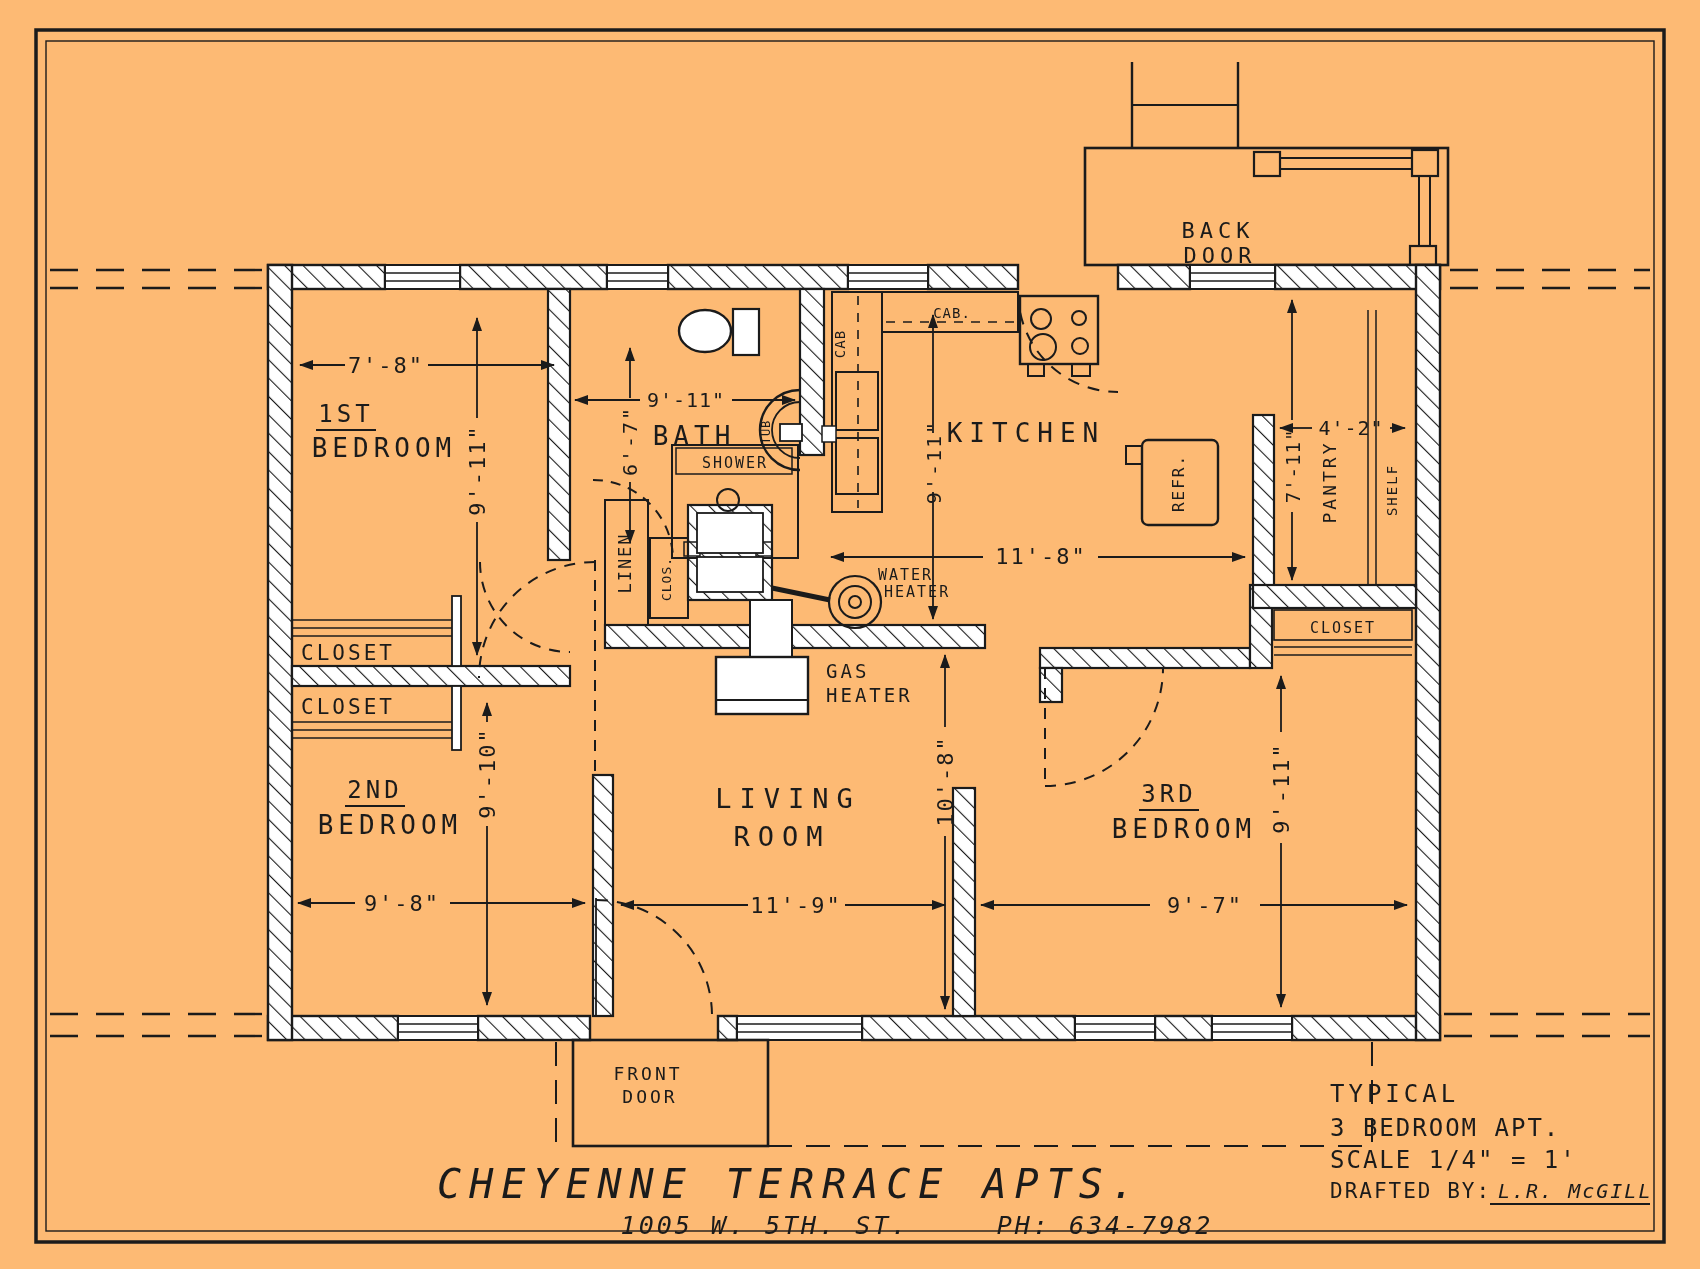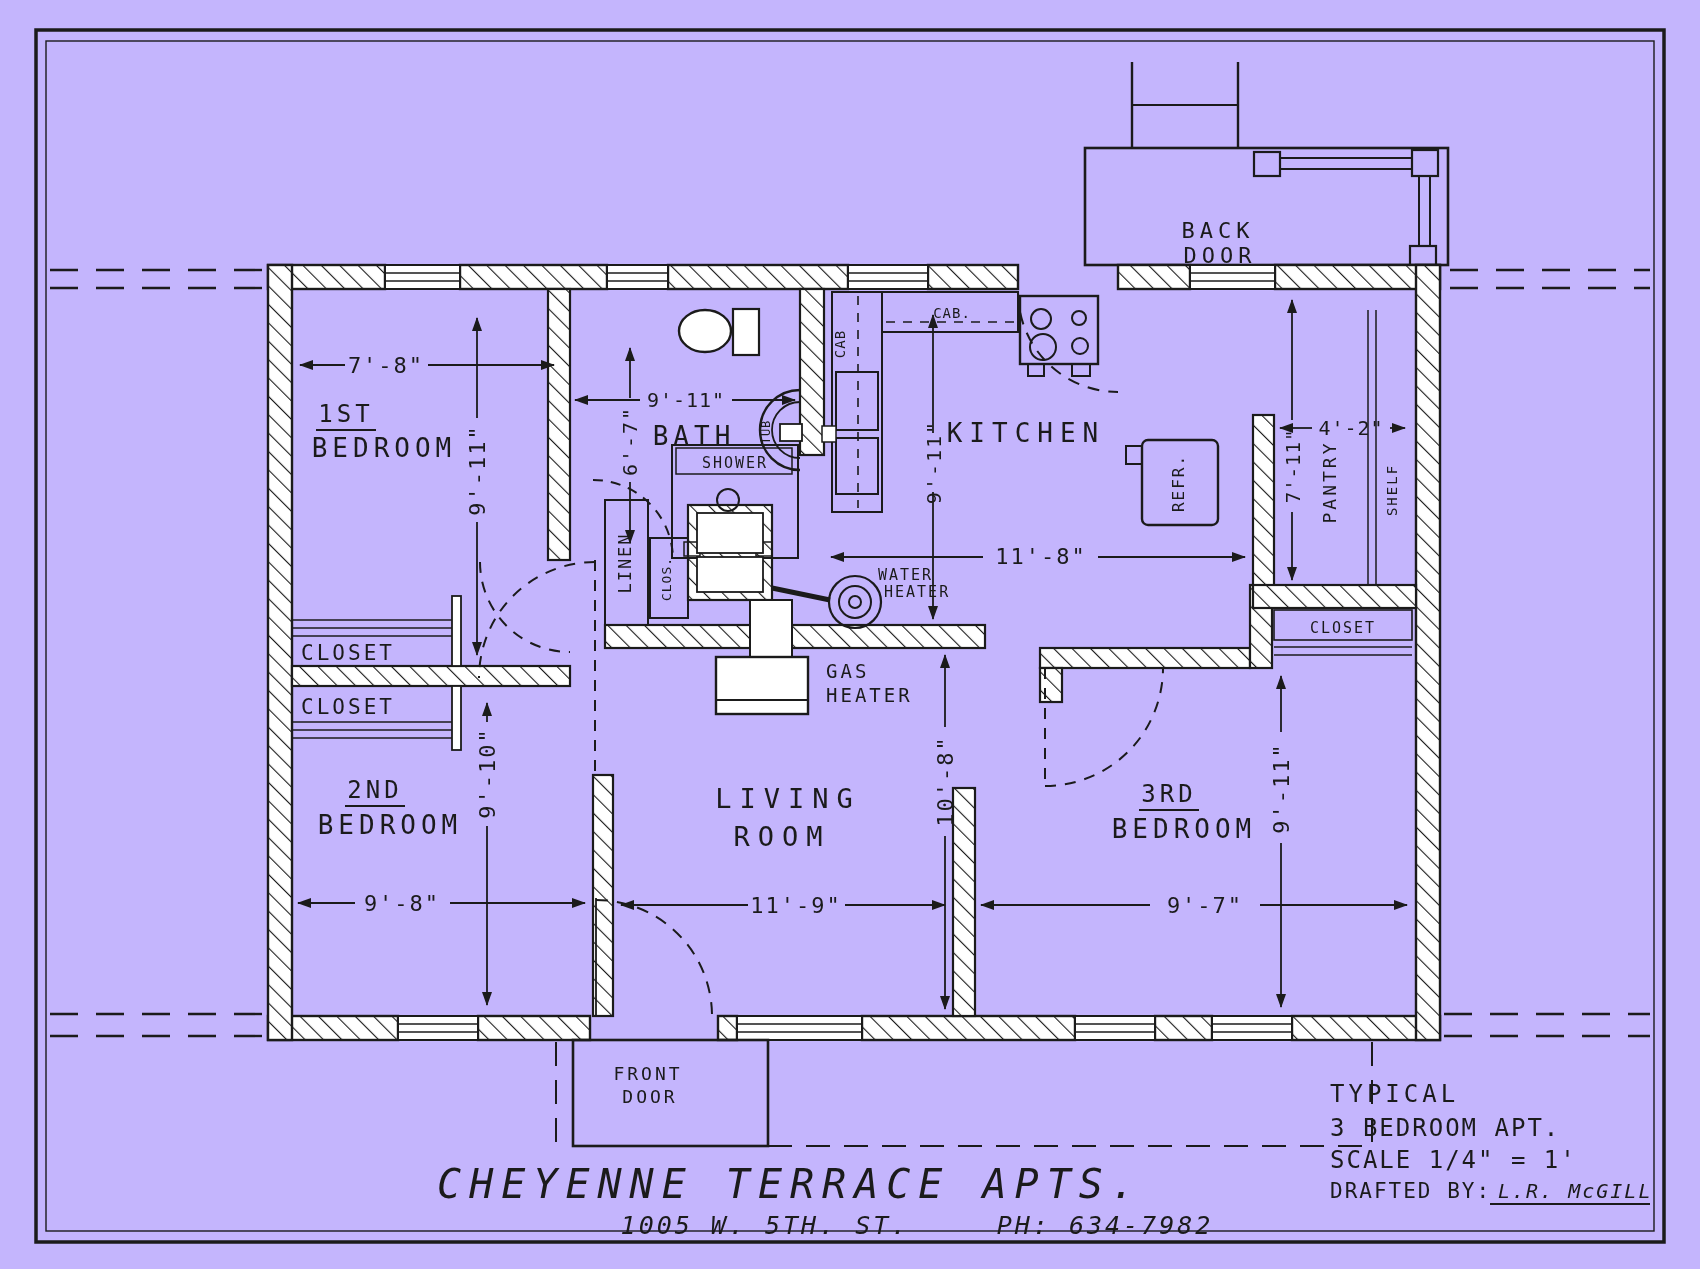--- a/index.html
+++ b/index.html
@@ -1,16 +1,16 @@
 <!DOCTYPE html>
 <html><head>
 <meta charset="utf-8">
 <style>
   html,body{margin:0;padding:0;background:#e8e8e4;}
-  .sheet{width:1700px;height:1269px;background:#c4b5fd;position:relative;margin:0 auto;
+  .sheet{width:1700px;height:1269px;background:#fdba74;position:relative;margin:0 auto;
          font-family:"DejaVu Sans Mono", monospace;}
   svg{display:block}
   text{fill:#1b1b1b;font-family:"DejaVu Sans Mono", monospace;}
   .title{font-style:italic;}
 </style>
 </head>
 <body>
 
 <div class="sheet">
 <svg width="1700" height="1269" viewBox="0 0 1700 1269">

